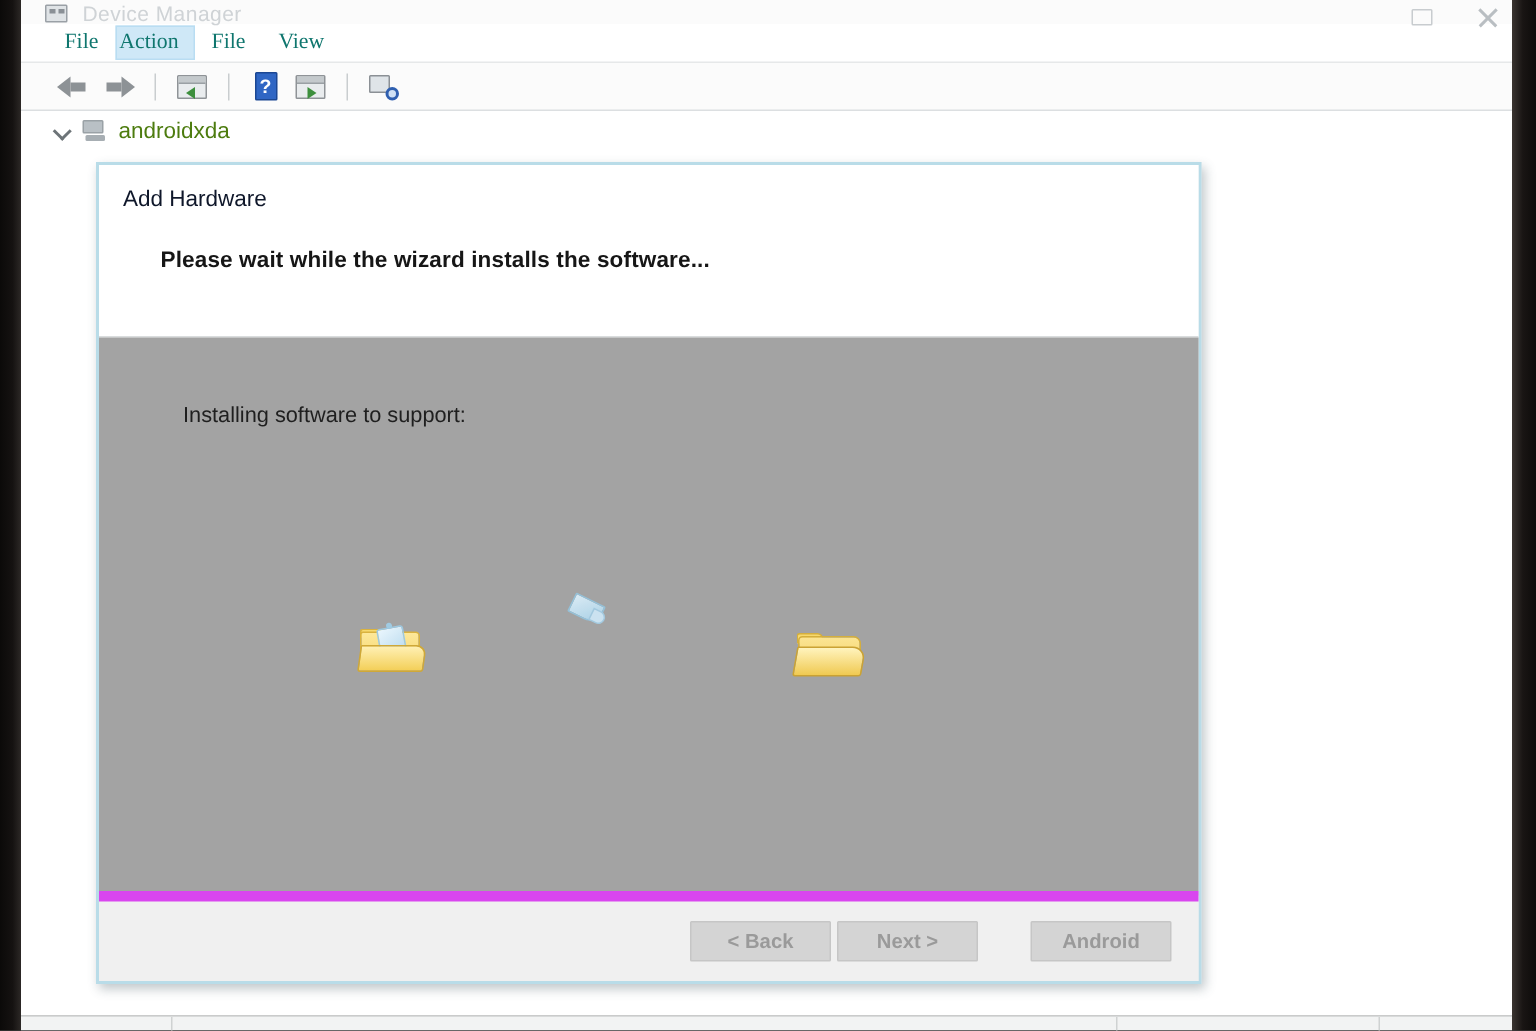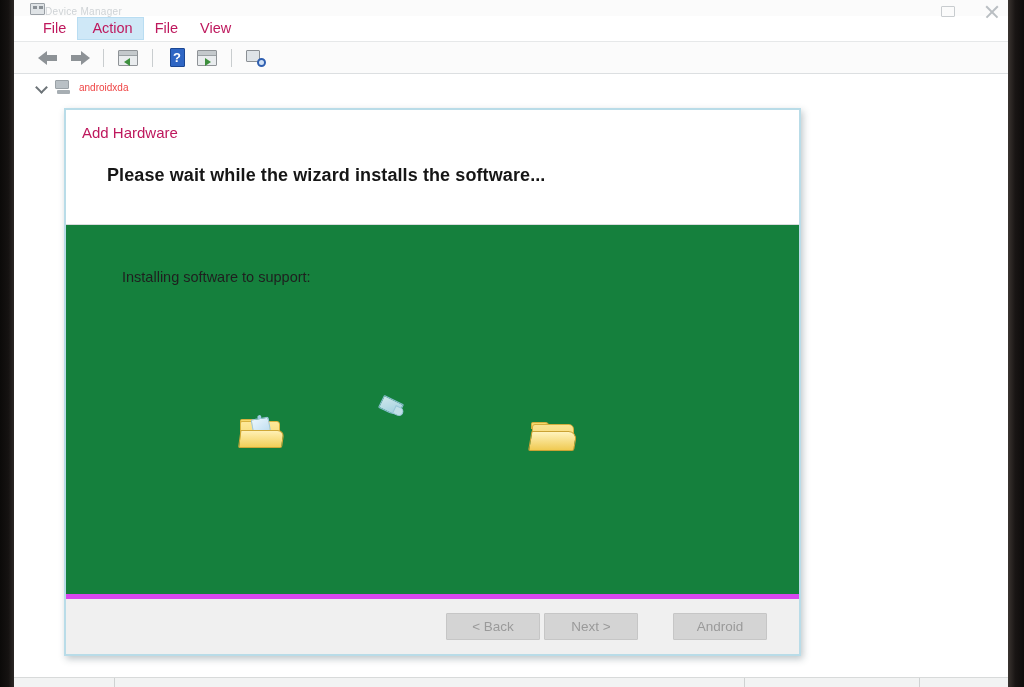--- a/index.html
+++ b/index.html
@@ -34,44 +34,44 @@
     display:flex; align-items:flex-end;
   }
   .tb-icon {
     margin-left:16px; margin-bottom:1px;
     width:15px; height:12px; border:1px solid #9aa0a6; background:#dfe3e6;
     position:relative; border-radius:1px;
   }
   .tb-icon::before{ content:""; position:absolute; left:2px; top:2px; width:4px; height:3px; background:#8a9096;}
   .tb-icon::after { content:""; position:absolute; left:8px; top:2px; width:4px; height:3px; background:#8a9096;}
   .tb-title {
-    margin-bottom:-1px;
-    font-size:10px; color:#cfd3d6; letter-spacing:.3px; white-space:nowrap;
+    margin-left:10px; margin-bottom:-1px;
+    font-size:14px; color:#cfd3d6; letter-spacing:.3px; white-space:nowrap;
     font-family:"Liberation Sans", sans-serif;
   }
   .winbtns { position:absolute; right:10px; bottom:-1px; display:flex; gap:30px; align-items:flex-end; }
   .wb { width:14px; height:12px; position:relative; cursor:default; }
   .wb-max::before { content:""; position:absolute; left:1px; bottom:0; width:12px; height:9px;
                     border:1.5px solid #c8cccf; border-radius:1px; }
   .wb-close::before, .wb-close::after {
     content:""; position:absolute; left:0px; bottom:4px; width:16px; height:1.6px; background:#b9bec2;
   }
   .wb-close::before { transform: rotate(45deg); transform-origin:center; }
   .wb-close::after  { transform: rotate(-45deg); transform-origin:center; }
 
   
   .menubar {
     height:26px; background:#ffffff; display:flex; align-items:center;
     padding-left:18px; gap:0px; border-bottom:1px solid #e6e8e9;
   }
   .menuitem {
-    font-size:14.5px; color:#be185d; padding:4px 11px 5px 11px; line-height:1;
-    font-family:Liberation Sans, sans-serif; cursor:default; white-space:nowrap;
-  }
-  .menuitem.active { background:#cfe8f7; border:1px solid #b9ddf2; padding:3px 10px 4px 14px; }
+    font-size:14.5px; color:#0f766e; padding:4px 11px 5px 11px; line-height:1;
+    font-family:Liberation Serif, serif; cursor:default; white-space:nowrap;
+  }
+  .menuitem.active { background:#cfe8f7; border:1px solid #b9ddf2; padding:3px 10px 4px 2px; }
 
   
   .toolbar {
     height:32px; background:#fbfbfb; display:flex; align-items:center;
     padding-left:20px; gap:0px; border-bottom:1px solid #dcdfe1;
   }
   .tb-sep { width:1px; height:18px; background:#c9cdcf; margin:0 9px; }
   .tbtn { width:30px; height:26px; display:flex; align-items:center; justify-content:center; cursor:default; }
   .arrow-wrap { position:relative; width:22px; height:18px; }
   .arrow-body { position:absolute; top:6px; width:10px; height:6px; background:#8d9296; }
@@ -101,41 +101,41 @@
 
   
   .treearea { background:#ffffff; height:calc(677px - 16px - 27px - 33px); position:relative; }
   .treerow { display:flex; align-items:center; height:26px; padding-left:22px; gap:7px; }
   .chev { width:12px;height:12px;position:relative; }
   .chev::before{content:"";position:absolute;left:1px;top:2px;width:7px;height:7px;
                 border-right:2px solid #6d7478;border-bottom:2px solid #6d7478;transform:rotate(45deg);}
   .pcicon { width:17px;height:15px;position:relative; }
   .pcicon .scr { position:absolute;left:0;top:0;width:14px;height:9px;background:#b9c0c5;border:1px solid #9aa1a6;border-radius:1px; }
   .pcicon .base{ position:absolute;left:2px;top:10px;width:13px;height:4px;background:#a7aeb3;border-radius:1px; }
-  .treelabel { font-size:10px; color:#ef4444; font-family:"Liberation Sans", sans-serif; }
+  .treelabel { font-size:15px; color:#4d7c0f; font-family:"Liberation Sans", sans-serif; }
 
   
   #dialog {
     position:absolute; left:50px; top:108px; width:737px; height:548px;
     background:#f0f0f0;
     border:2px solid #b9dce8;
     box-shadow: 2px 3px 7px rgba(60,80,90,.32);
   }
   .dlg-head {
     background:#ffffff; height:115px; position:relative;
     border-bottom:1px solid #d9dcdd;
     padding:14px 20px 0 16px;
   }
-  .dlg-title { font-size:15px; color:#be185d; font-family:"Liberation Sans", sans-serif; }
+  .dlg-title { font-size:15px; color:#0f172a; font-family:"Liberation Sans", sans-serif; }
   .dlg-sub {
     margin-top:24px; margin-left:25px;
-    font-size:18px; font-weight:bold; color:#161616;
+    font-size:15px; font-weight:bold; color:#161616;
     letter-spacing:.1px; font-family:"Liberation Sans", sans-serif;
   }
-  .dlg-body { position:relative; height:calc(548px - 115px - 1px - 60px); background:#15803d;padding-left:40px; }
+  .dlg-body { position:relative; height:calc(548px - 115px - 1px - 60px); background:#a3a3a3;padding-left:40px; }
   .installing-label {
     position:absolute; left:56px; top:44px;
     font-size:14.5px; color:#1f1f1f; font-family:"Liberation Sans", sans-serif;
   }
   .dev-row { position:absolute; left:56px; top:82px; display:flex; align-items:center; }
   .pci-card {
     width:40px;height:33px;position:relative;
   }
   .pci-card .board {
     position:absolute;left:2px;top:2px;width:34px;height:22px;
@@ -218,23 +218,23 @@
     opacity:.92;
   }
   .doc-shape::after{
     content:""; position:absolute; right:-4px; top:3px; width:8px; height:7px;
     background:#cfe8f7; border:1px solid #a3cde5; border-radius:0 6px 6px 0;
   }
 
   
   .dlg-foot {
     position:absolute; left:0; bottom:0; width:100%; height:60px;
-    background:#f0f0f0; border-top:5px solid #d946ef;
+    background:#f0f0f0; border-top:7px solid #d946ef;
     display:flex; align-items:center; justify-content:flex-end;
-    padding-right:32px; gap:0;
+    padding-right:18px; gap:0;font-weight:bold;
   }
   .dbtn {
     width:94px; height:27px; background:#d4d4d4; border:1px solid #c6c6c6;
     color:#9a9a9a; font-size:13.5px; font-family:"Liberation Sans", sans-serif;
     display:flex; align-items:center; justify-content:center; border-radius:1px;
     cursor:default; user-select:none;
   }
   .dbtn.sep-left { margin-left:4px; }
   .dbtn.cancel   { margin-left:35px; }
 </style>

